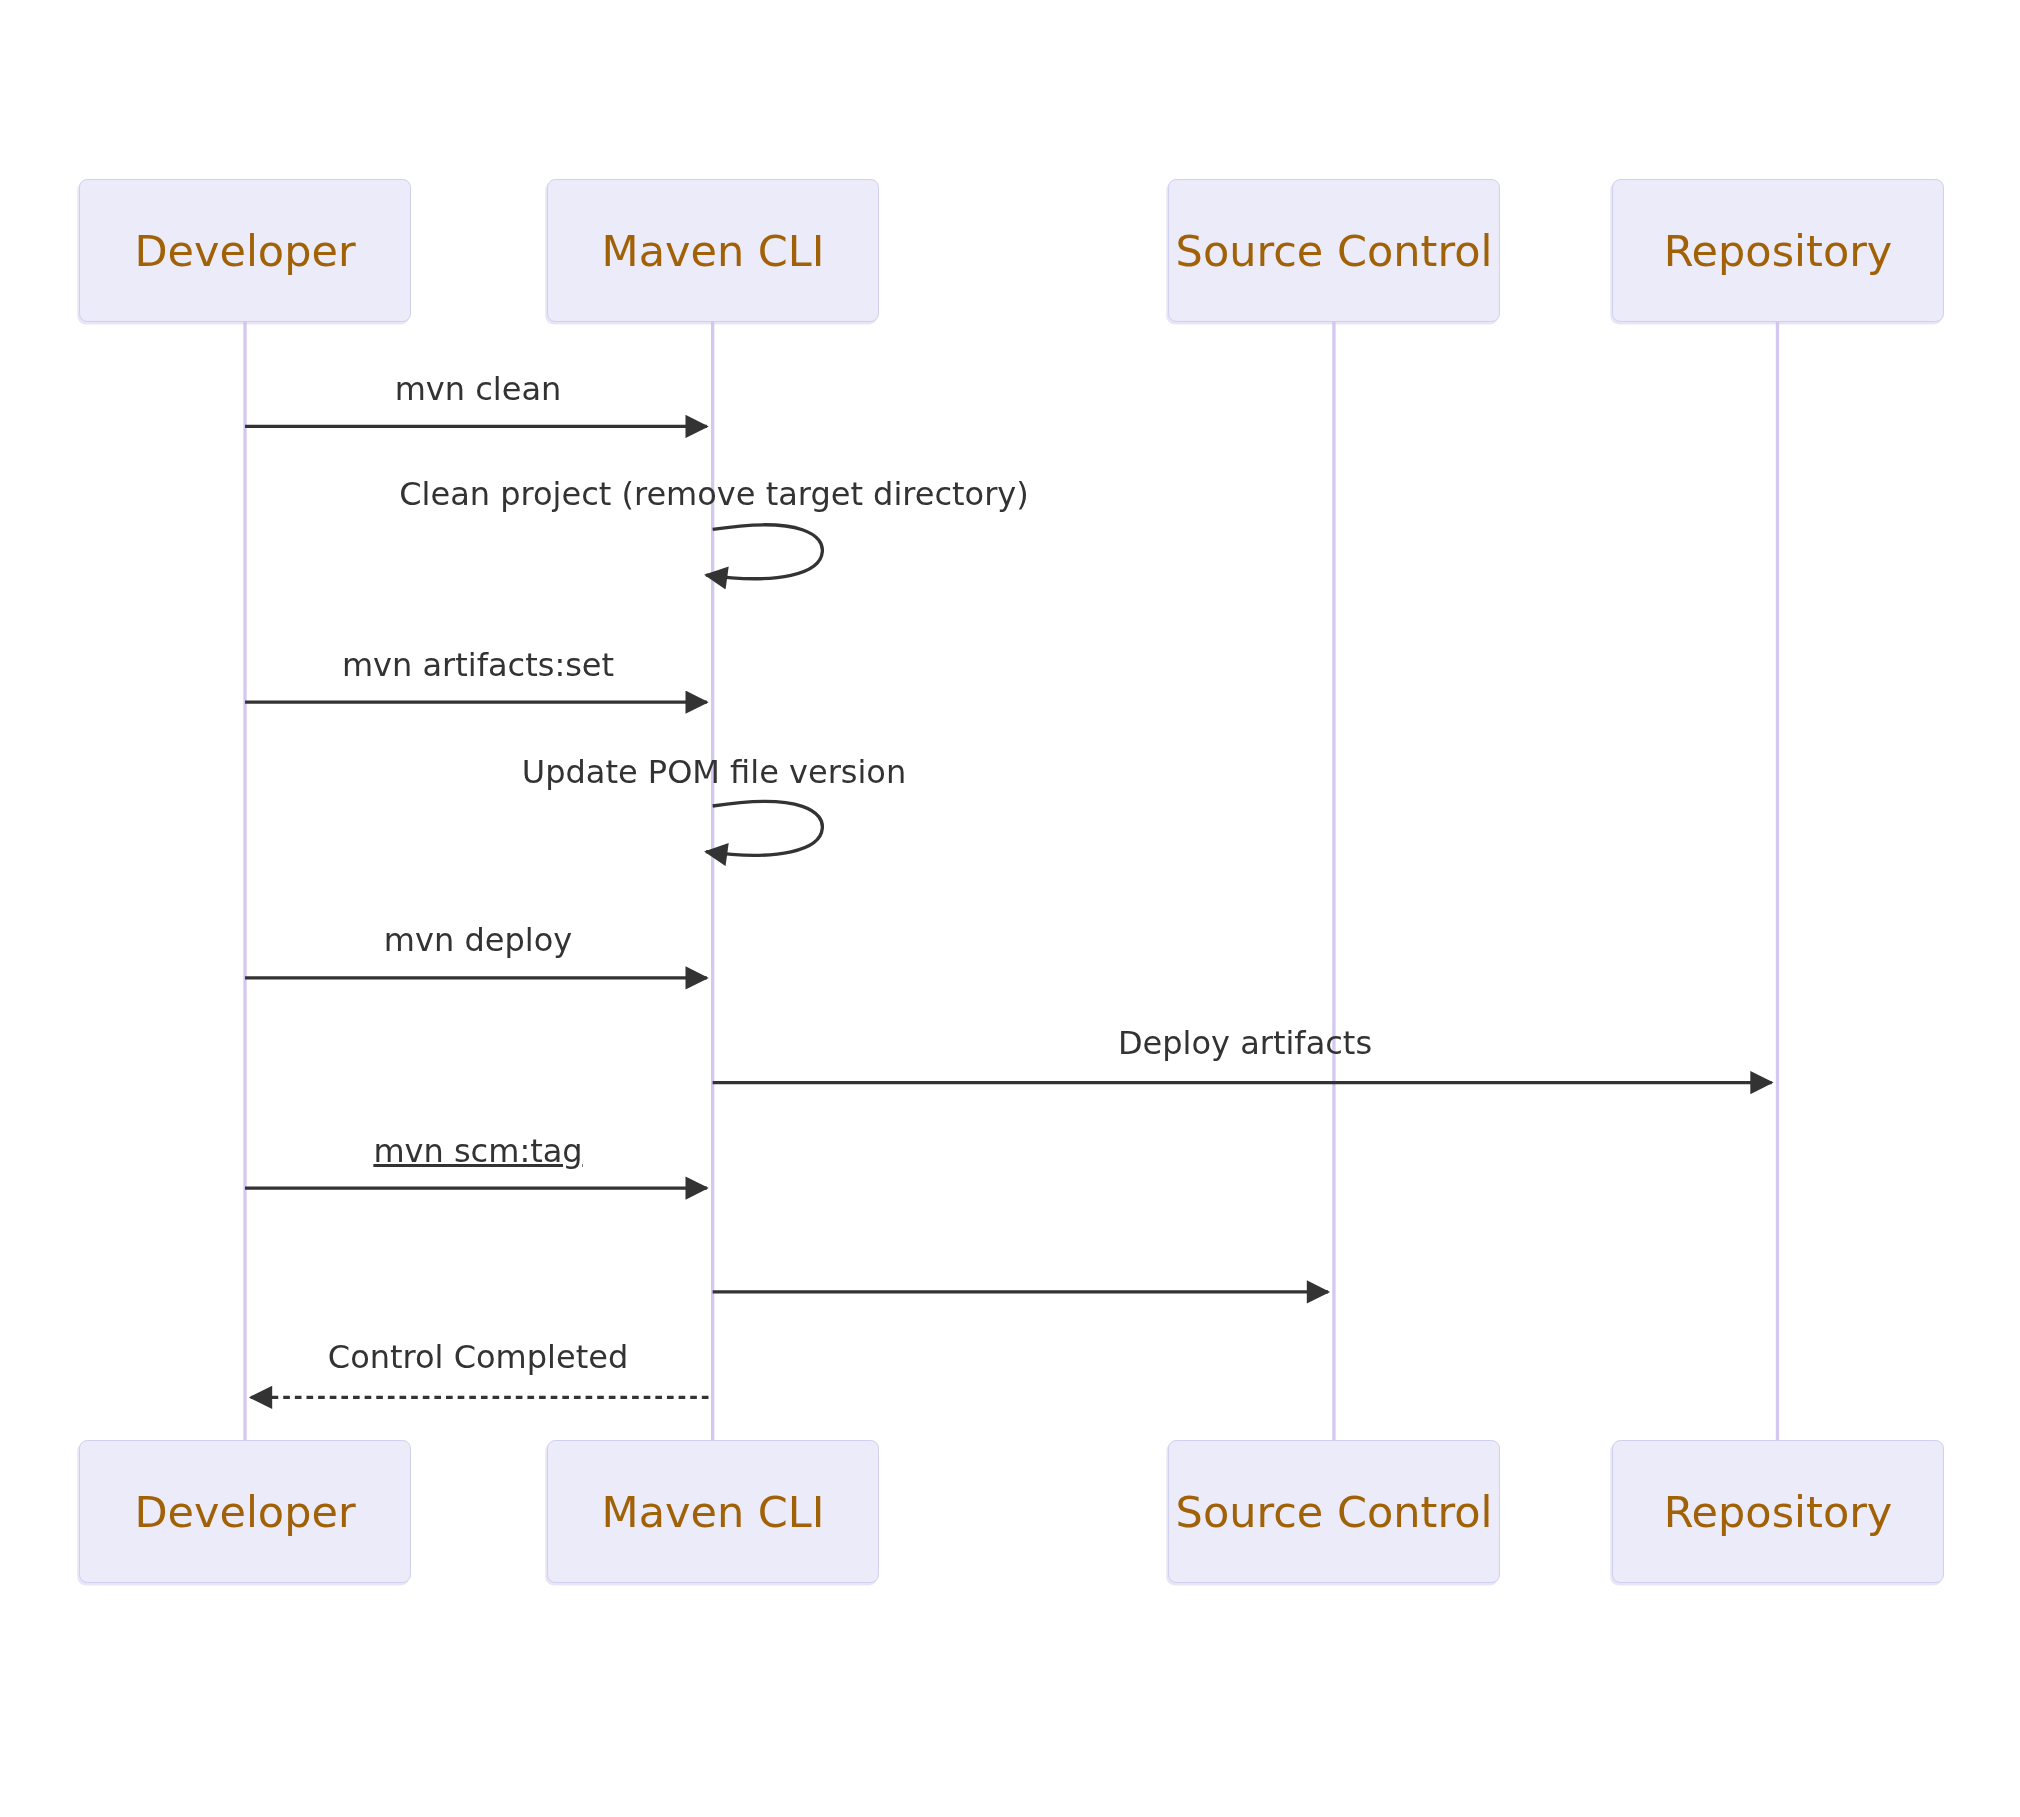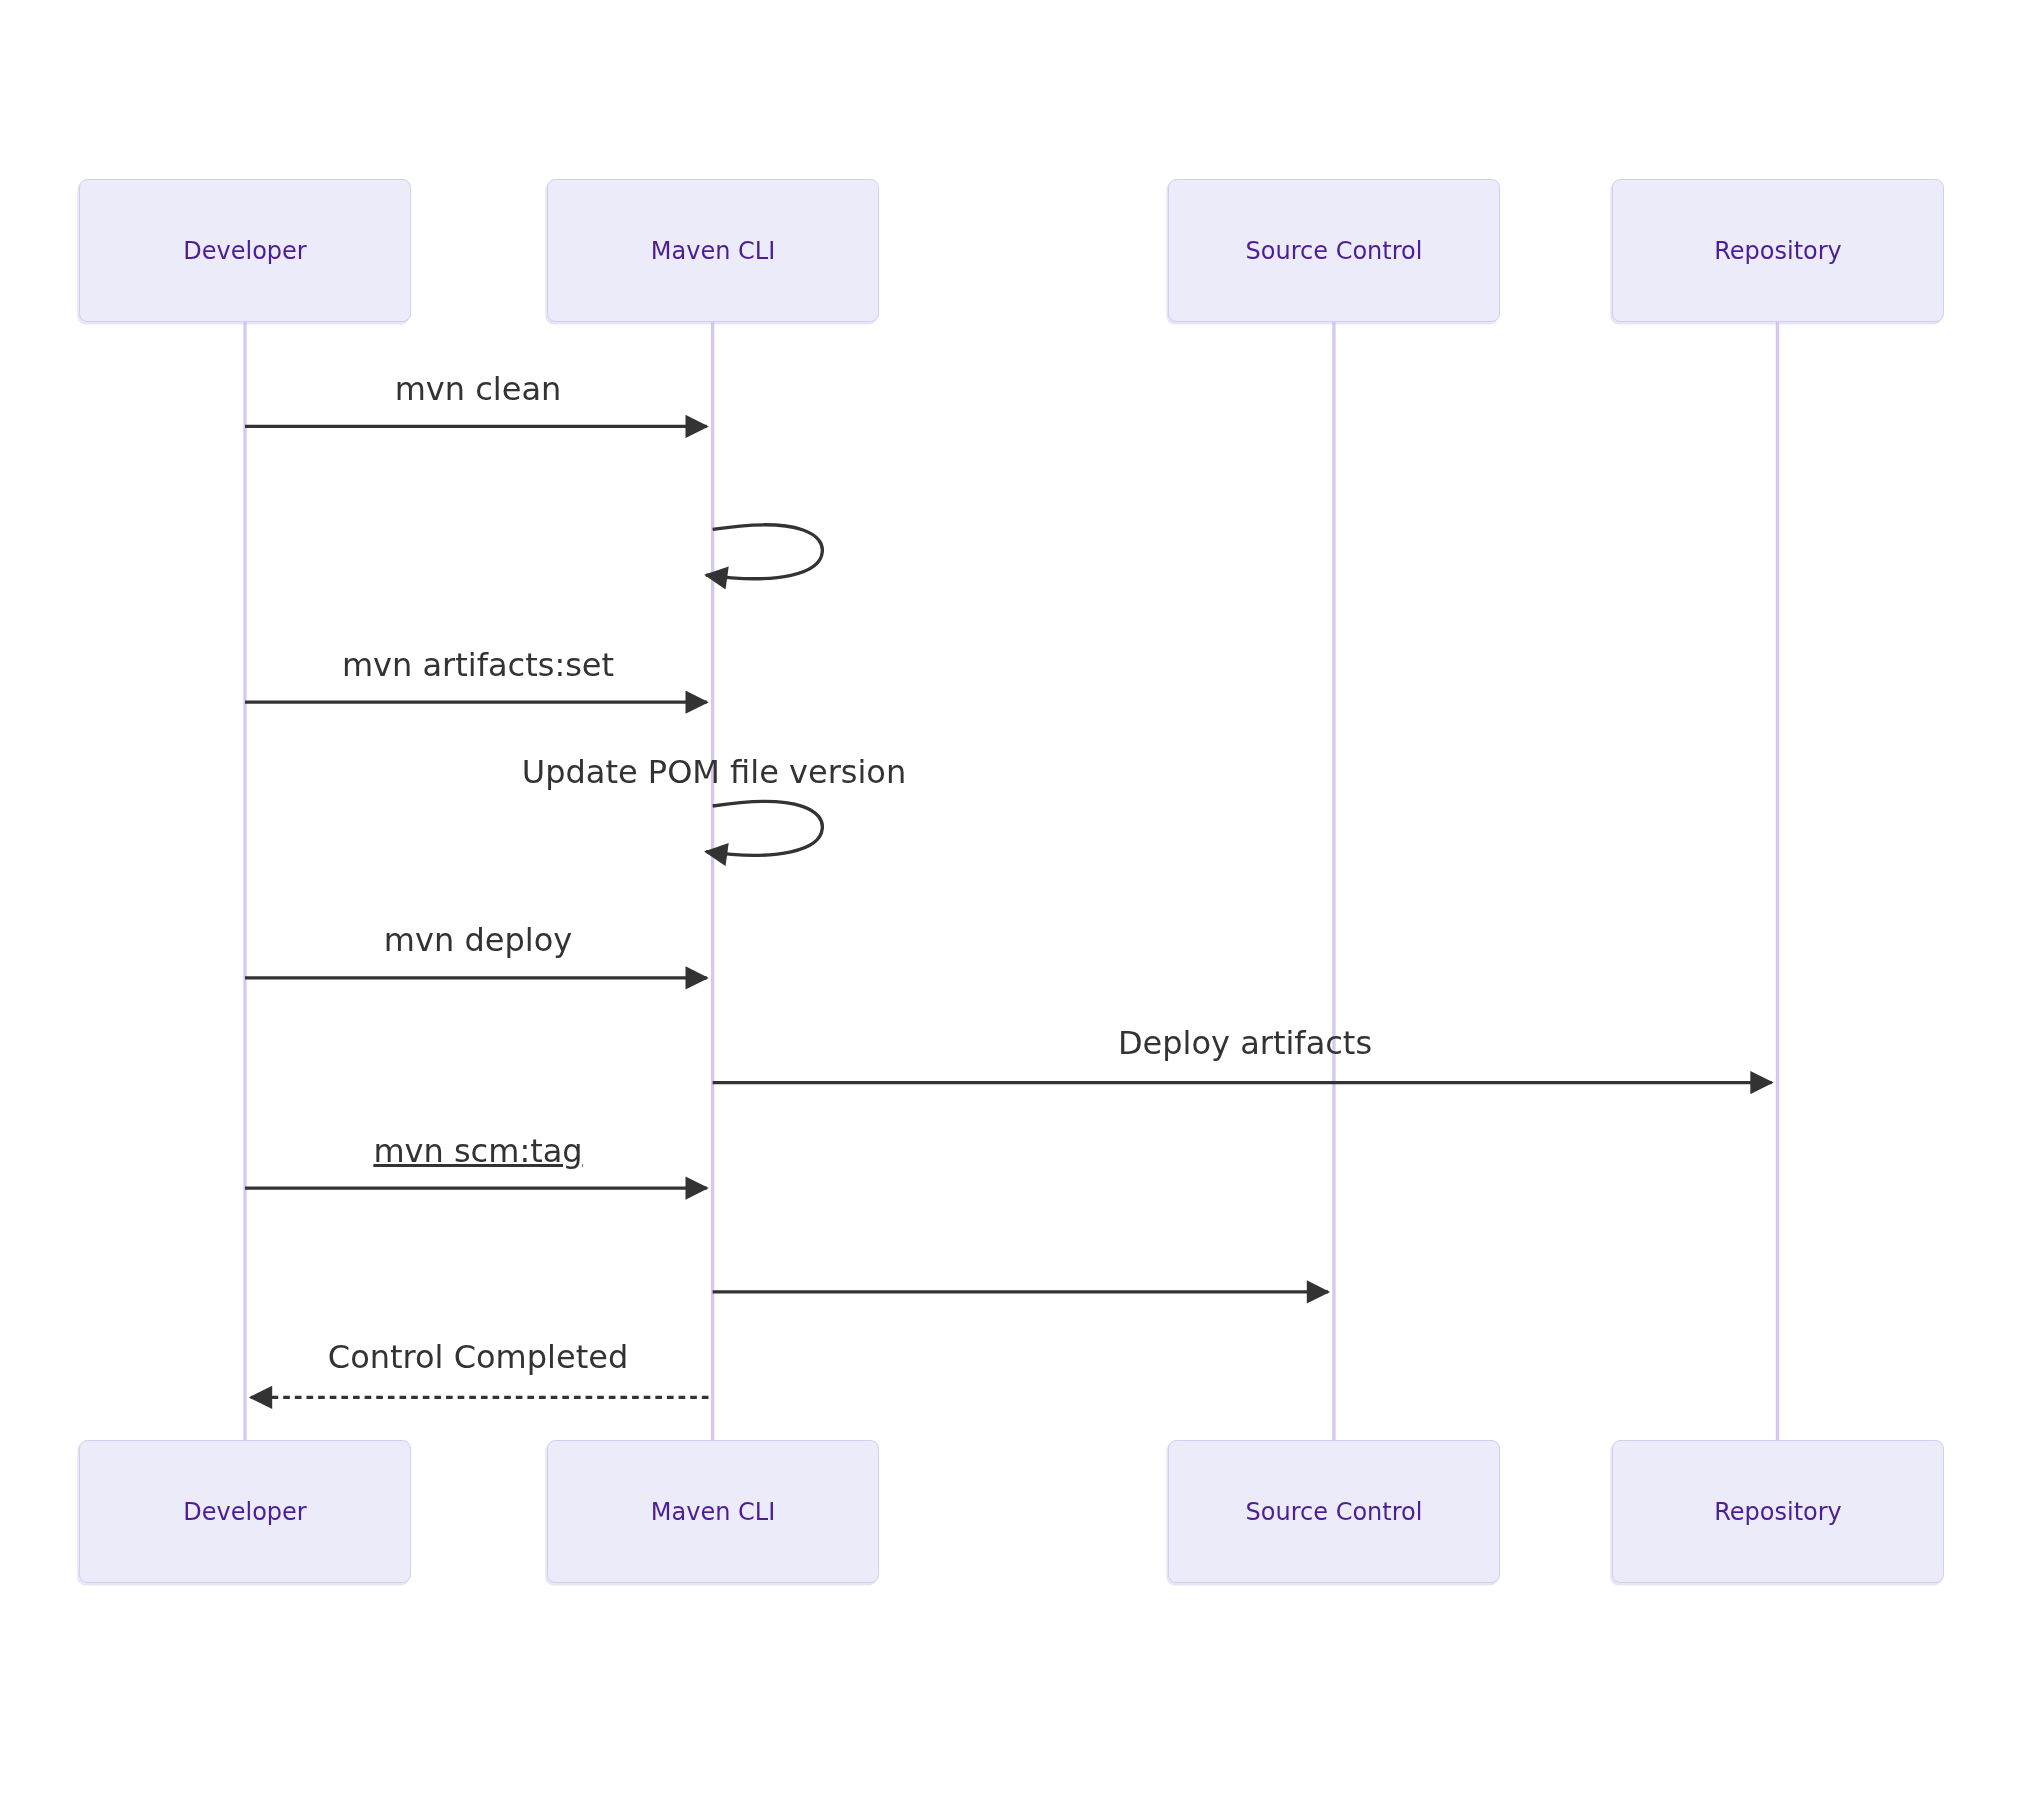--- a/index.html
+++ b/index.html
@@ -27,22 +27,22 @@
     background: #ebebfa;
     border: 1.7px solid #cfcff0;
     border-radius: 8.3px;
     box-sizing: border-box;
     display: flex;
     align-items: center;
     justify-content: center;
     box-shadow: -1.7px 2.5px 0 0 rgba(205, 198, 235, 0.45);
   }
   .actor-label {
-    font-size: 24px;
-    color: #4c1d95;
+    font-size: 43px;
+    color: #a16207;
     white-space: nowrap;
   }
   .msg-label {
     position: absolute;
     transform: translate(-50%, -50%);
     font-size: 32px;
     color: #333333;
     white-space: nowrap;
   }
   
@@ -103,20 +103,21 @@
     <span class="actor-label">Maven CLI</span>
   </div>
   <div class="actor-box" style="left:1168px; top:1440px;">
     <span class="actor-label">Source Control</span>
   </div>
   <div class="actor-box" style="left:1612px; top:1440px;">
     <span class="actor-label">Repository</span>
   </div>
 
   <div class="msg-label" style="left:478px;  top:389px;">mvn clean</div>
+  <div class="msg-label" style="left:714px;  top:494px;">Clean project (remove target directory)</div>
   <div class="msg-label" style="left:478px;  top:665px;">mvn artifacts:set</div>
   <div class="msg-label" style="left:714px;  top:772px;">Update POM file version</div>
   <div class="msg-label" style="left:478px;  top:940px;">mvn deploy</div>
   <div class="msg-label" style="left:1245px; top:1043px;">Deploy artifacts</div>
   <div class="msg-label" style="left:478px;  top:1151px;text-decoration:underline;">mvn scm:tag</div>
   <div class="msg-label" style="left:478px;  top:1357px;">Control Completed</div>
 
 </div>
 
 

